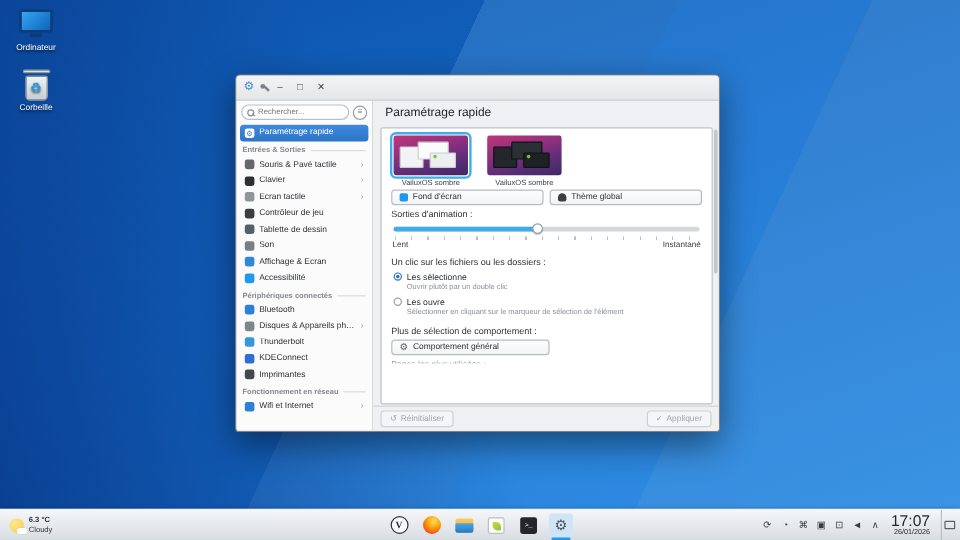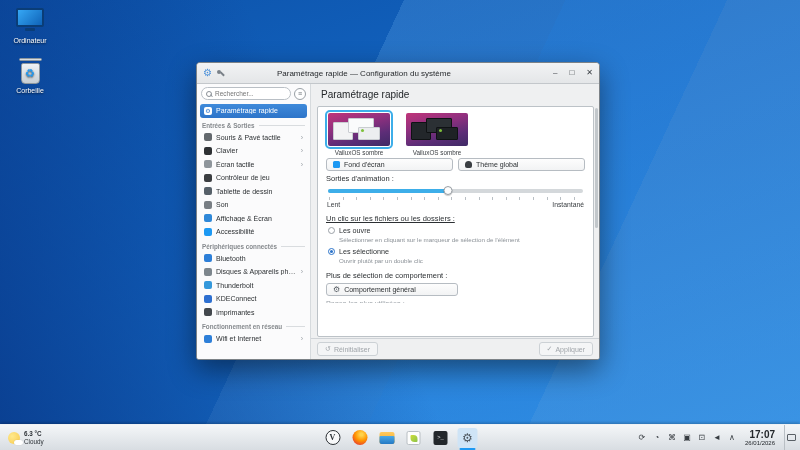--- a/index.html
+++ b/index.html
@@ -103,21 +103,21 @@
   .folder-art::after { content:""; position:absolute; left:0; top:4px; width:15px; height:8px; background:linear-gradient(#4aa8e8,#2479c4); border-radius:1px 1px 2px 2px; }
   .editor-art { width:14px; height:14px; background:#fdfdfd; border:1px solid #b9bfc4; border-radius:2px; position:relative; }
   .editor-art::after { content:""; position:absolute; left:3px; top:3px; width:7px; height:7px; background:linear-gradient(135deg,#cddc39,#8bc34a); border-radius:1px 4px 1px 4px; }
   .terminal-art { width:14px; height:14px; background:#23272b; border-radius:2px; color:#e8eaec; font-size:5.5px; display:flex; align-items:center; justify-content:center; font-family:"Liberation Mono", monospace; }
   .app.active { background:#cfe4f6; border-radius:3px; }
   .app.active::after { content:""; position:absolute; left:2px; right:2px; bottom:-2px; height:2px; background:#1d99f3; border-radius:1px; }
   .settings-gear { font-size:12px; color:#4d565e; line-height:1; }
   .tray { position:absolute; right:0; height:100%; display:flex; align-items:center; gap:5px; padding-right:2px; }
   .tray-ico { font-size:8px; color:#373c41; width:10px; text-align:center; }
   .clock { text-align:right; line-height:1.1; margin-left:3px; }
-  .clock .time { font-size:10px; color:#23272b;font-weight:bold; }
+  .clock .time { font-size:13px; color:#23272b; }
   .clock .date { font-size:6px; color:#23272b; }
   .show-desktop { width:14px; height:100%; border-left:1px solid #b9bfc4; display:flex; align-items:center; justify-content:center; margin-left:4px; }
   .show-desktop .rect { width:9px; height:7px; border:1px solid #5a6066; border-radius:1px; }
 </style>
 </head>
 <body>
 
 <div class="desktop">
 
   <div class="dicon" style="left:4px; top:8px;">
@@ -132,21 +132,20 @@
       <div class="trash-lid"></div>
       <div class="trash-body">♻</div>
     </div>
     <div>Corbeille</div>
   </div>
 
   <div class="window">
     <div class="titlebar">
       <span class="wicon">⚙</span>
       <span class="pin"></span>
-      <span class="title-text">Paramétrage rapide — Configuration du système</span>
       <span class="wctrl">
         <span>–</span>
         <span>□</span>
         <span>✕</span>
       </span>
     </div>
 
     <div class="window-body">
 
       <div class="sidebar">
@@ -271,33 +270,33 @@
             <div class="track"></div>
             <div class="fill" id="slider-fill" style="width: 47%;"></div>
             <div class="handle" id="slider-handle" style="left: 47%;"></div>
           </div>
           <div class="ticks"></div>
           <div class="slider-labels">
             <span>Lent</span>
             <span>Instantané</span>
           </div>
 
-          <div class="sec-label" style="margin-top:6px;text-decoration:underline;">Un clic sur les fichiers ou les dossiers :</div>
+          <div class="sec-label" style="margin-top:6px;">Un clic sur les fichiers ou les dossiers :</div>
+          <div class="radio-opt">
+            <span class="radio on"></span>
+            <span class="radio-text">
+              <div class="rlabel">Les sélectionne</div>
+              <div class="rsub">Ouvrir plutôt par un double clic</div>
+            </span>
+          </div>
           <div class="radio-opt">
             <span class="radio"></span>
             <span class="radio-text">
               <div class="rlabel">Les ouvre</div>
               <div class="rsub">Sélectionner en cliquant sur le marqueur de sélection de l'élément</div>
-            </span>
-          </div>
-          <div class="radio-opt">
-            <span class="radio on"></span>
-            <span class="radio-text">
-              <div class="rlabel">Les sélectionne</div>
-              <div class="rsub">Ouvrir plutôt par un double clic</div>
             </span>
           </div>
 
           <div class="sec-label" style="margin-top:5px;">Plus de sélection de comportement :</div>
           <div class="btn-row">
             <div class="push-btn narrow">
               <span class="gear-glyph">⚙</span>
               <span>Comportement général</span>
             </div>
           </div>

